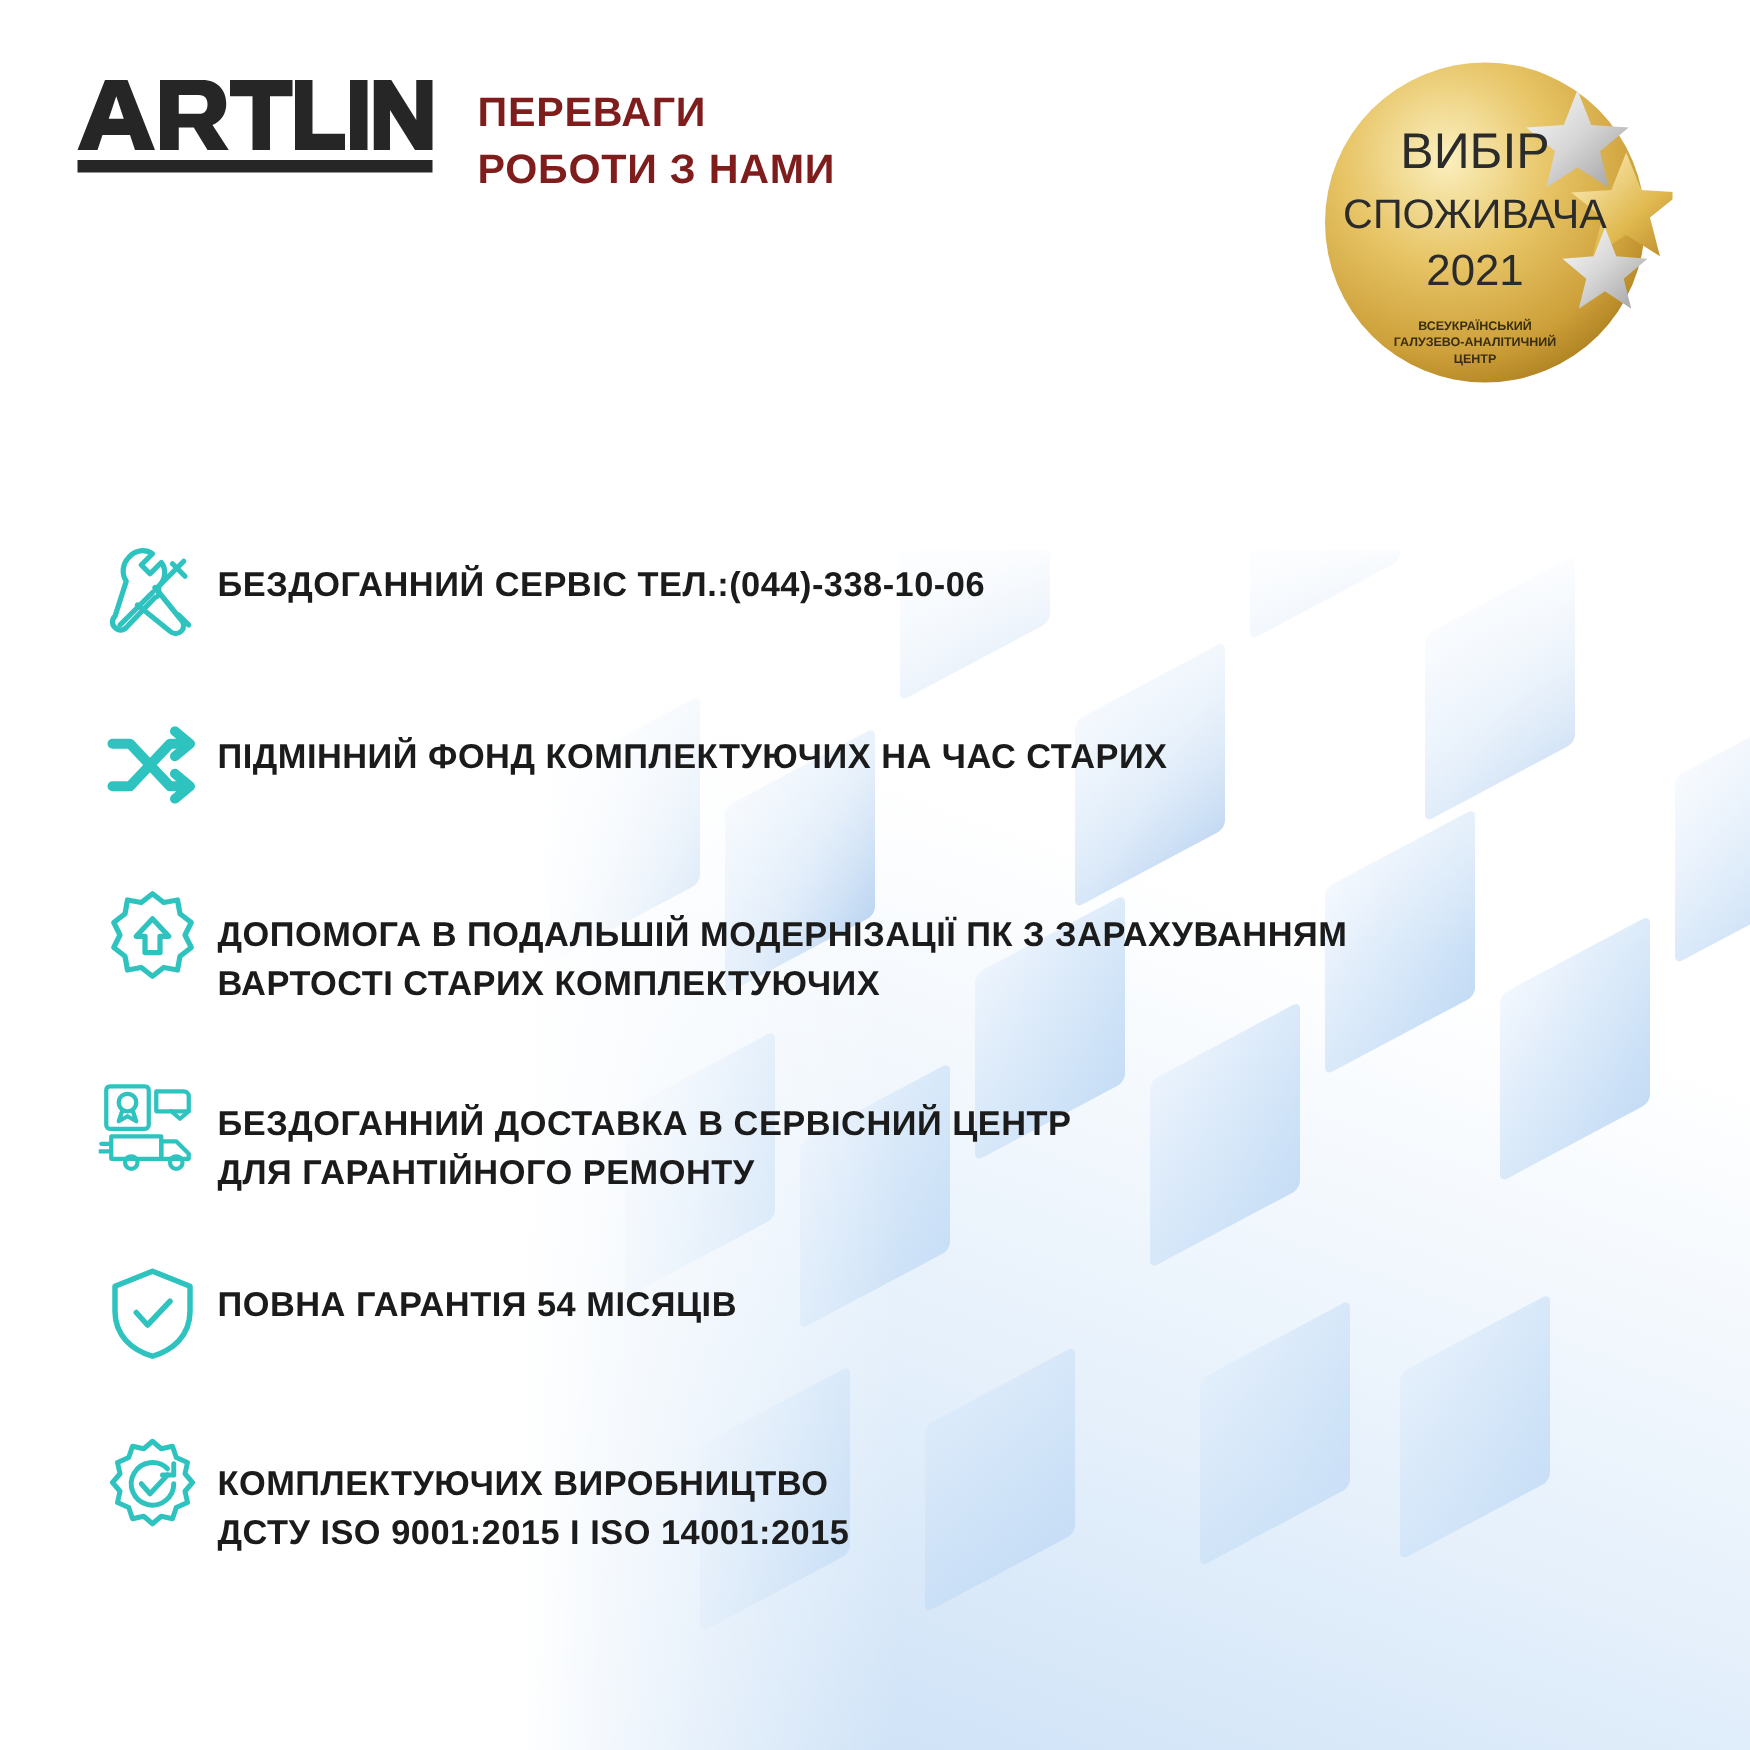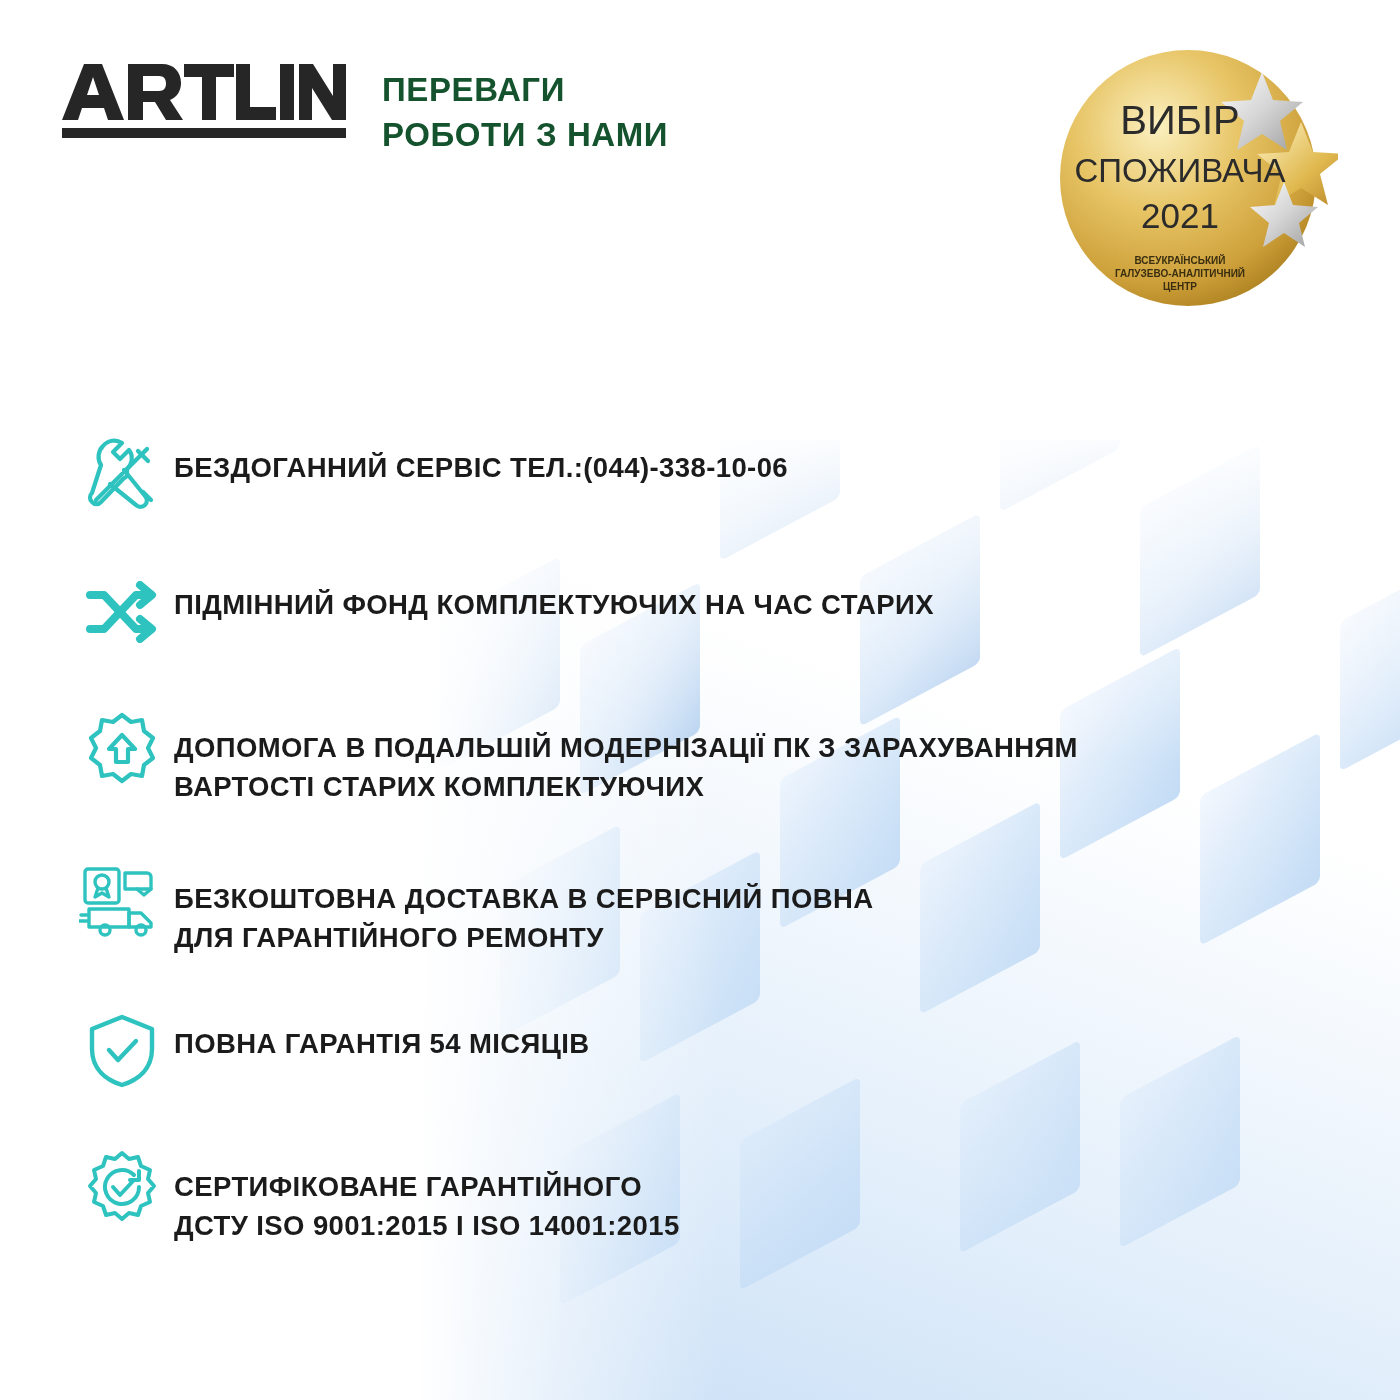--- a/index.html
+++ b/index.html
@@ -71,21 +71,21 @@
     height: 96px;
   }
   .logo svg { display: block; }
 
   .header-title {
     padding-top: 10px;
     font-weight: bold;
     font-size: 33px;
     line-height: 1.35;
     letter-spacing: 0.6px;
-    color: #14532d;
+    color: #7f1d1d;
     white-space: pre-line;
   }
 
   
   .badge {
     position: absolute;
     top: 36px;
     right: 62px;
     width: 290px;
     height: 290px;
@@ -290,21 +290,21 @@
           <path d="M19 25 l-3 9 l7 -4 l7 4 l-3 -9"></path>
           <path d="M46 10 h22 a4 4 0 0 1 4 4 v12 h-26 z"></path>
           <path d="M58 26 l7 6 l7 -6"></path>
           <path d="M10 46 h40 v18 h-40 z"></path>
           <path d="M50 50 h12 l10 10 v4 h-22 z"></path>
           <circle cx="26" cy="67" r="5"></circle>
           <circle cx="62" cy="67" r="5"></circle>
           <path d="M2 52 h6 M0 58 h8"></path>
         </svg>
       </div>
-      <div class="feature-text">БЕЗКОШТОВНА ДОСТАВКА В СЕРВІСНИЙ ПОВНА
+      <div class="feature-text">БЕЗДОГАННИЙ ДОСТАВКА В СЕРВІСНИЙ ЦЕНТР
 ДЛЯ ГАРАНТІЙНОГО РЕМОНТУ</div>
     </div>
 
     <div class="feature">
       <div class="feature-icon">
         <svg width="72" height="78" viewBox="0 0 72 78" fill="none" stroke="#2fc3c0" stroke-width="4.4" stroke-linejoin="round" stroke-linecap="round" xmlns="http://www.w3.org/2000/svg">
           <path d="M36 5 L66 17 v20 c0 20 -14 31 -30 36 C20 68 6 57 6 37 V17 Z"></path>
           <path d="M23 38 l9 10 l18 -19"></path>
         </svg>
       </div>
@@ -313,18 +313,18 @@
 
     <div class="feature two-line">
       <div class="feature-icon">
         <svg width="76" height="78" viewBox="0 0 76 78" fill="none" stroke="#2fc3c0" stroke-width="4" stroke-linejoin="round" stroke-linecap="round" xmlns="http://www.w3.org/2000/svg">
           <path d="M38 4 l7 6 l9 -2 l3 9 l9 4 l-2 9 l6 7 l-6 7 l2 9 l-9 4 l-3 9 l-9 -2 l-7 6 l-7 -6 l-9 2 l-3 -9 l-9 -4 l2 -9 l-6 -7 l6 -7 l-2 -9 l9 -4 l3 -9 l9 2 z"></path>
           <path d="M50 26 a17 17 0 1 0 5 12"></path>
           <path d="M55 22 v9 h-9"></path>
           <path d="M29 38 l7 8 l14 -15"></path>
         </svg>
       </div>
-      <div class="feature-text">СЕРТИФІКОВАНЕ ГАРАНТІЙНОГО
+      <div class="feature-text">КОМПЛЕКТУЮЧИХ ВИРОБНИЦТВО
 ДСТУ ISO 9001:2015 І ISO 14001:2015</div>
     </div>
 
   </div>
 </div>
 
 </body></html>

